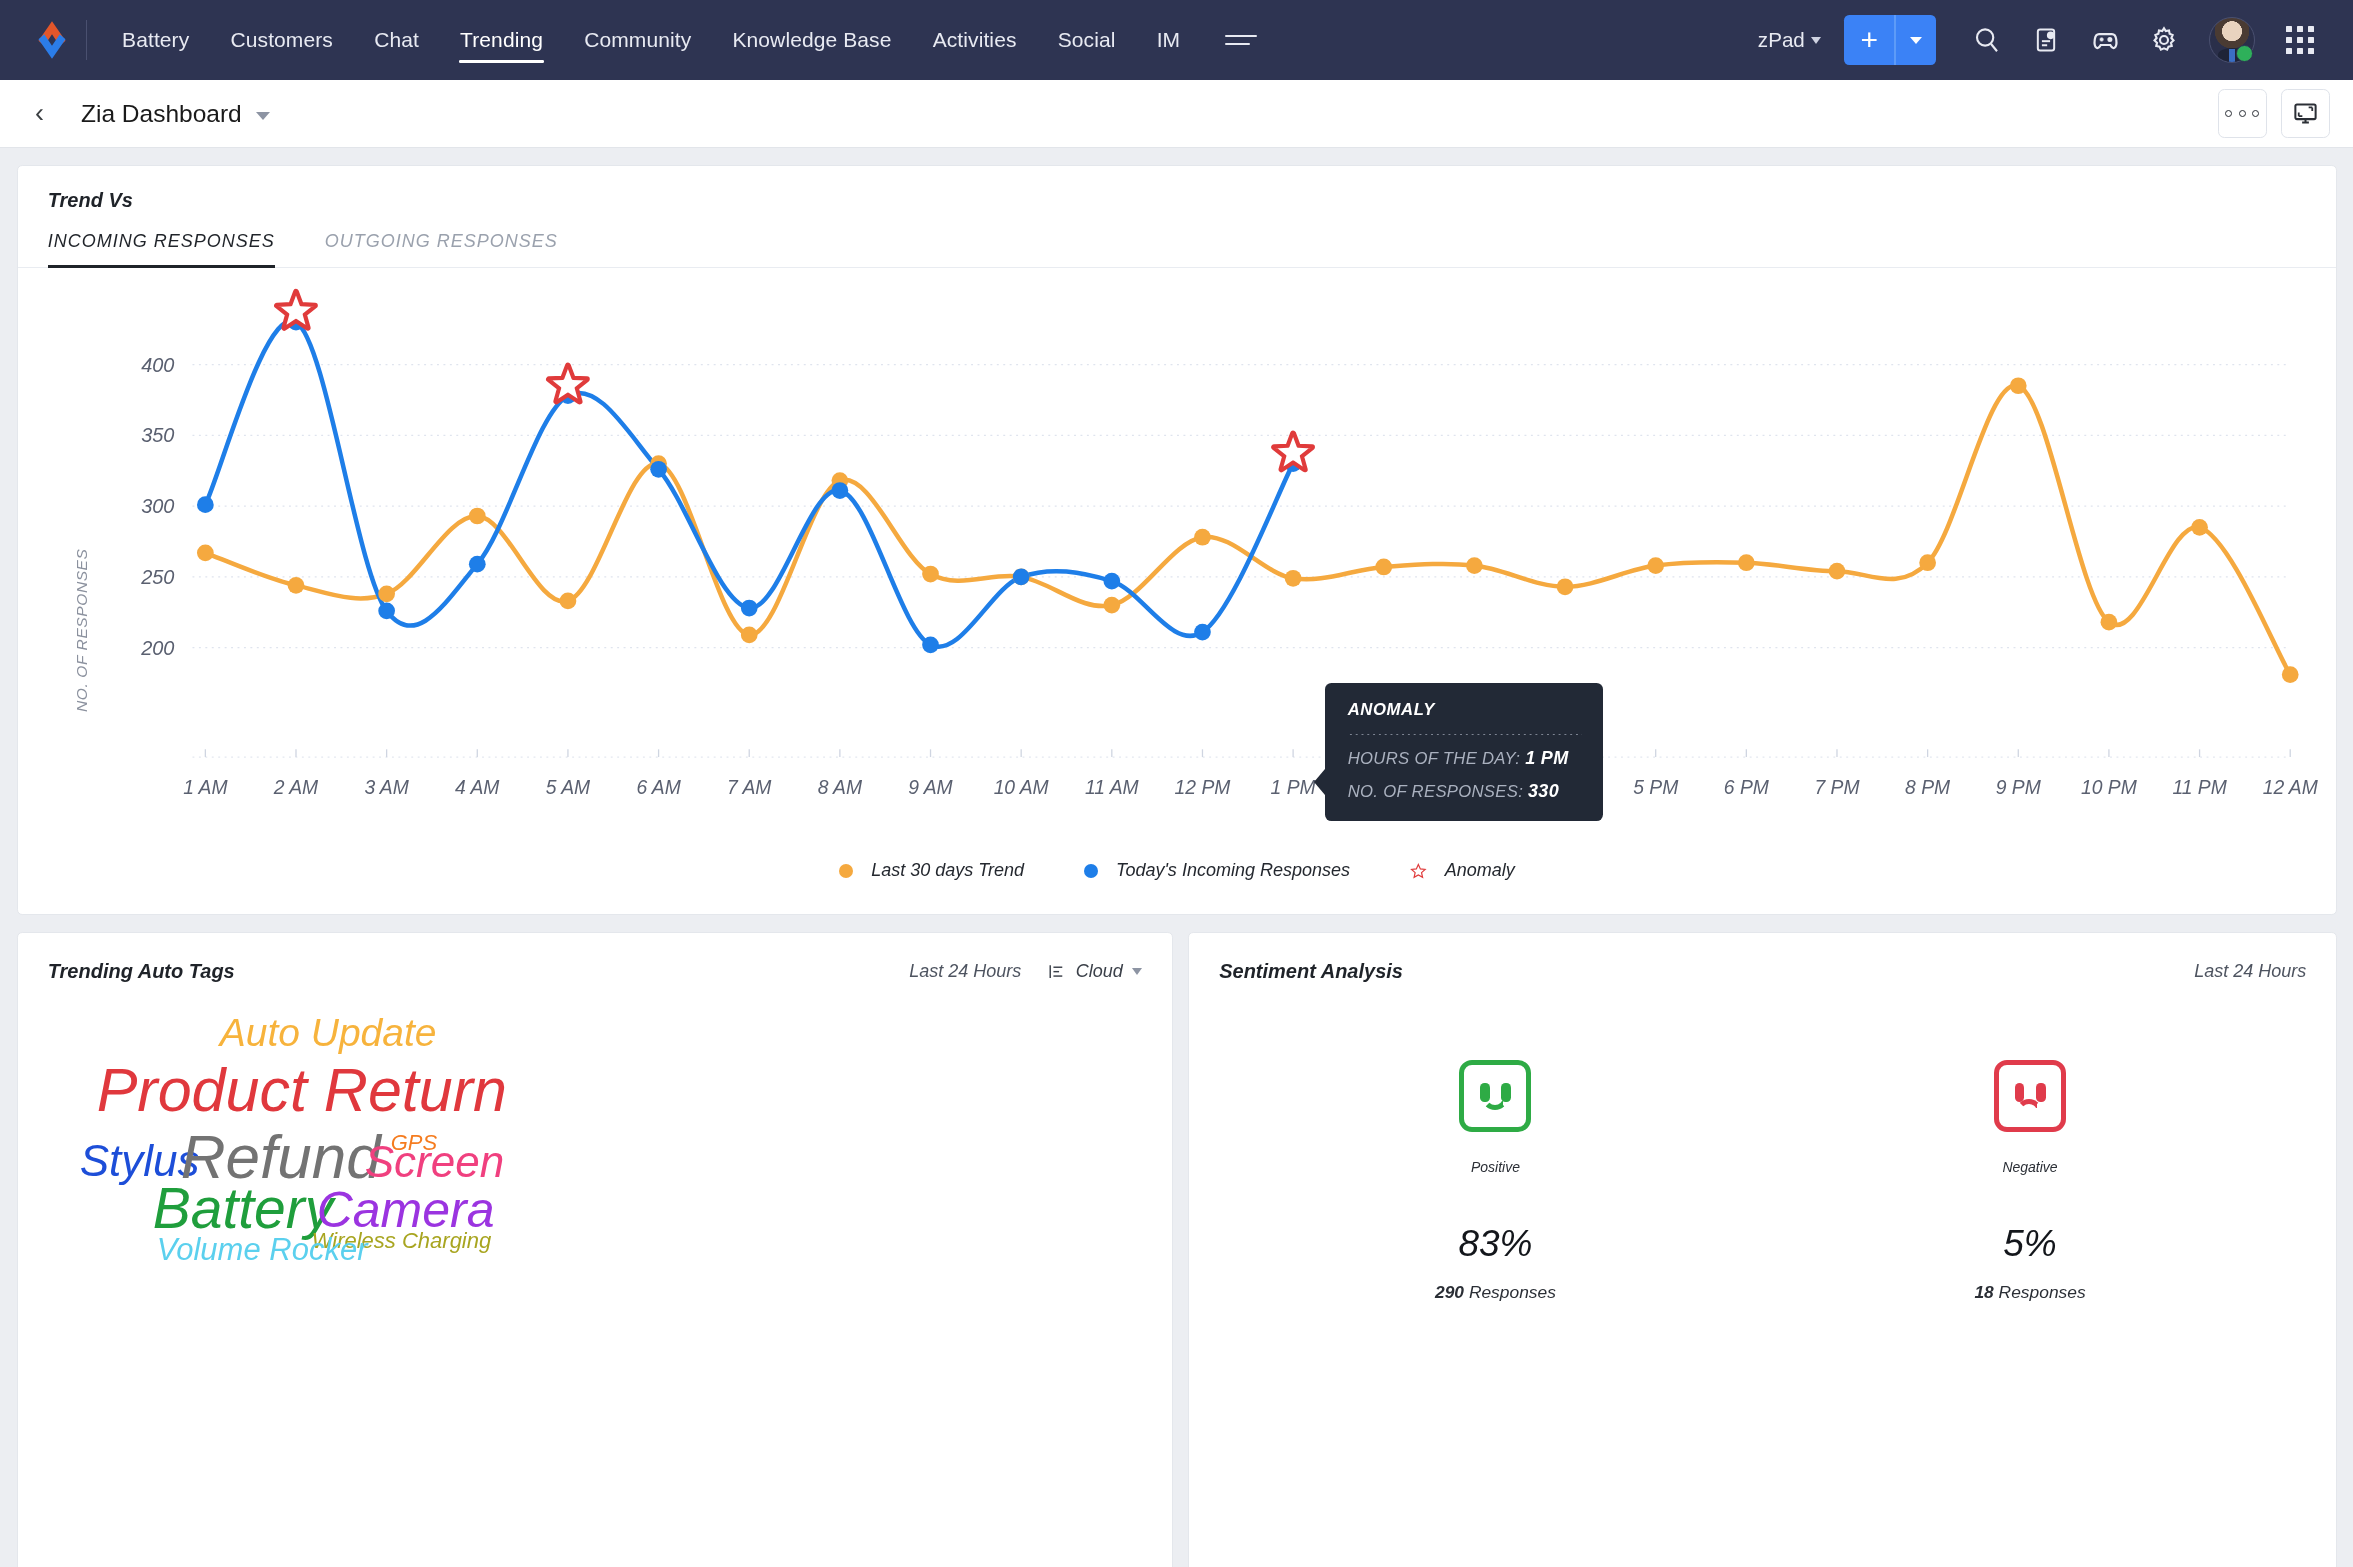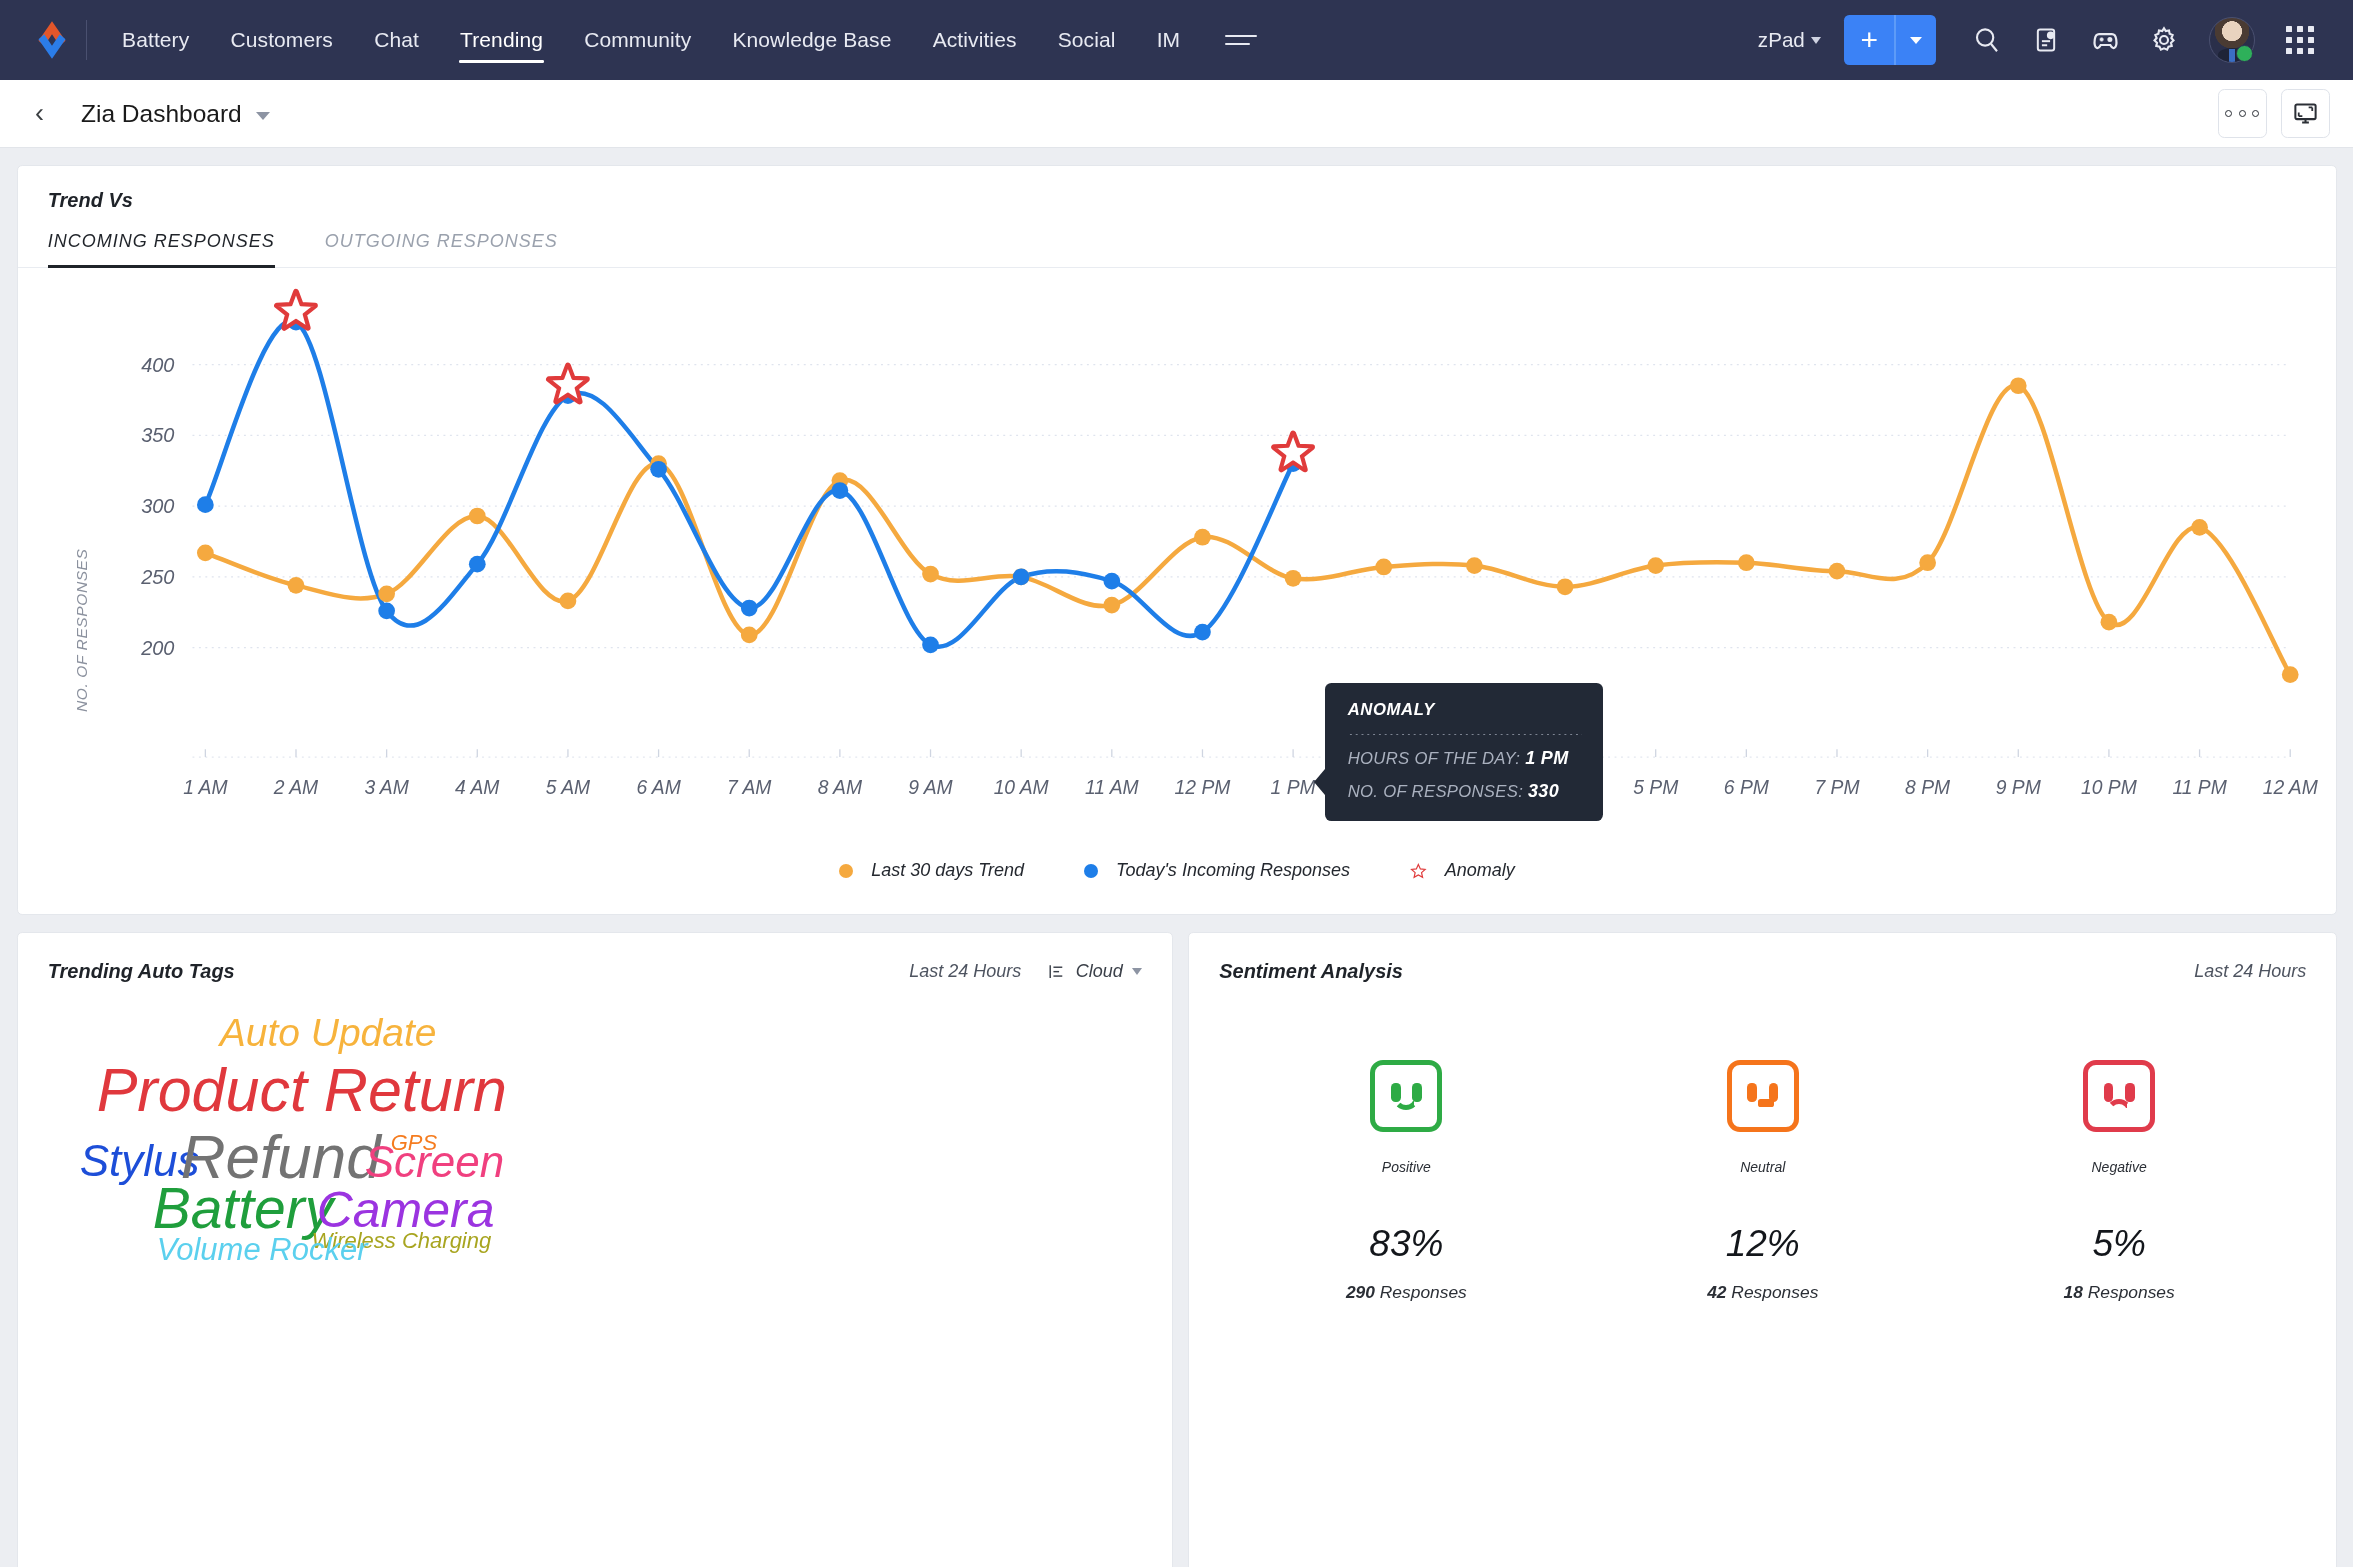--- a/index.html
+++ b/index.html
@@ -488,33 +488,20 @@
             <span class="mouth-smile" style="border-bottom-color: rgb(46, 171, 69);"></span>
           </div>
           <div class="sent-name">Positive</div>
           <div class="sent-pct">83%</div>
           <div class="sent-resp">
             <b>290</b>
             <span>Responses</span>
           </div>
         </div>
 
-        <div class="sent-col">
-          <div class="face" id="face-neu" style="border-color: rgb(245, 116, 27);">
-            <span class="eye l" style="background: rgb(245, 116, 27);"></span>
-            <span class="eye r" style="background: rgb(245, 116, 27);"></span>
-            <span class="mouth-flat" style="background: rgb(245, 116, 27);"></span>
-          </div>
-          <div class="sent-name">Neutral</div>
-          <div class="sent-pct">12%</div>
-          <div class="sent-resp">
-            <b>42</b>
-            <span>Responses</span>
-          </div>
-        </div>
 
         <div class="sent-col">
           <div class="face" id="face-neg" style="border-color: rgb(224, 59, 75);">
             <span class="eye l" style="background: rgb(224, 59, 75);"></span>
             <span class="eye r" style="background: rgb(224, 59, 75);"></span>
             <span class="mouth-frown" style="border-top-color: rgb(224, 59, 75);"></span>
           </div>
           <div class="sent-name">Negative</div>
           <div class="sent-pct">5%</div>
           <div class="sent-resp">

